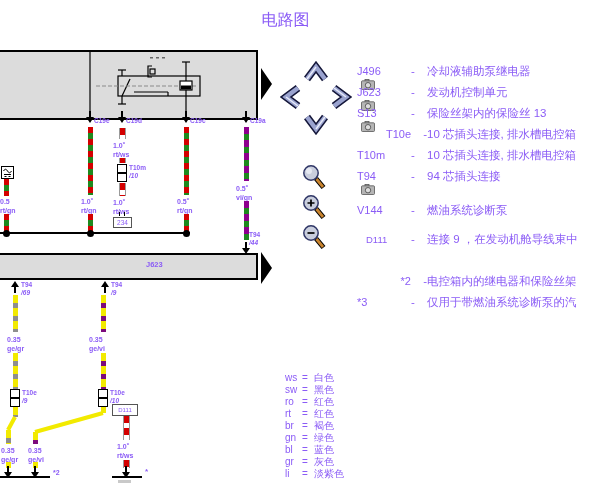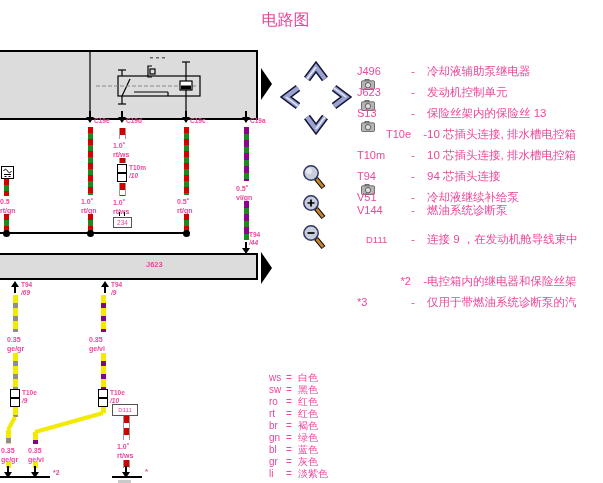--- a/index.html
+++ b/index.html
@@ -1,17 +1,17 @@
 <!DOCTYPE html>
 <html><head>
 <meta charset="utf-8">
 <style>
   html,body{margin:0;padding:0;background:#fff;}
   .stage{position:relative;width:603px;height:483px;background:#fff;overflow:hidden;
-         font-family:"Liberation Sans",sans-serif;color:#ec4899;}
+         font-family:"Liberation Sans",sans-serif;color:#8b5cf6;}
   .abs{position:absolute;}
 
   
   .graybox{position:absolute;left:0;background:#dcdcdc;border-top:2px solid #000;
            border-bottom:2px solid #000;border-right:2px solid #000;box-sizing:border-box;}
 
   
   .wire{position:absolute;width:5px;}
   .rtgn{background:repeating-linear-gradient(180deg,#d40000 0 6px,#1e8a1e 6px 12px);}
   .vign{background:repeating-linear-gradient(180deg,#8d008d 0 7px,#1e8a1e 7px 13px);}
@@ -51,21 +51,21 @@
   
   .panel{position:absolute;left:357px;top:39px;width:246px;height:290px;overflow:hidden;}
   .phead{font-weight:bold;font-size:12px;line-height:13.5px;white-space:nowrap;}
   .lrow{position:absolute;left:0;white-space:nowrap;font-size:11.5px;}
   .lrow .code{display:inline-block;width:54px;font-size:11px;box-sizing:border-box;}
   .lrow .dash{display:inline-block;width:16px;}
   .lrow.sub .code{font-size:9.5px;padding-left:9px;}
   .camico{margin-left:4px;vertical-align:-1px;}
 
   
-  .cleg{position:absolute;left:269px;top:372px;font-size:10px;line-height:12px;}
+  .cleg{position:absolute;left:285px;top:372px;font-size:10px;line-height:12px;}
   .cleg .c{display:inline-block;width:17px;}
   .cleg .e{display:inline-block;width:12px;}
 
   .navbtn{position:absolute;width:26px;height:22px;}
   .magbtn{position:absolute;width:26px;height:28px;}
   svg{display:block;}
 </style>
 </head>
 <body>
 
@@ -383,23 +383,20 @@
     <div class="lrow" style="top:109px;">
       <span class="code">T10m</span><span class="dash">-</span><span class="desc">10 芯插头连接, 排水槽电控箱</span>
     </div>
     <div class="lrow" style="top:130px;">
       <span class="code">T94</span><span class="dash">-</span><span class="desc">94 芯插头连接</span><svg class="camico" width="14" height="11" viewBox="0 0 14 11">
           <rect x="4" y="0.5" width="4" height="2" fill="#b5b5b5" stroke="#555" stroke-width="0.8"></rect>
           <rect x="0.5" y="1.8" width="13" height="8.7" rx="1" fill="#b5b5b5" stroke="#555" stroke-width="0.8"></rect>
           <circle cx="7" cy="6.2" r="2.7" fill="#ddd" stroke="#444" stroke-width="0.8"></circle>
         </svg>
     </div>
-    <div class="lrow" style="top:151px;">
-      <span class="code">V51</span><span class="dash">-</span><span class="desc">冷却液继续补给泵</span>
-    </div>
     <div class="lrow" style="top:164px;">
       <span class="code">V144</span><span class="dash">-</span><span class="desc">燃油系统诊断泵</span>
     </div>
     <div class="lrow sub" style="top:193px;">
       <span class="code">D111</span><span class="dash">-</span><span class="desc">连接 9 ，在发动机舱导线束中</span>
     </div>
     <div class="lrow" style="top:235px;text-align:right;">
       <span class="code">*2</span><span class="dash">-</span><span class="desc">电控箱内的继电器和保险丝架</span>
     </div>
     <div class="lrow" style="top:256px;">

